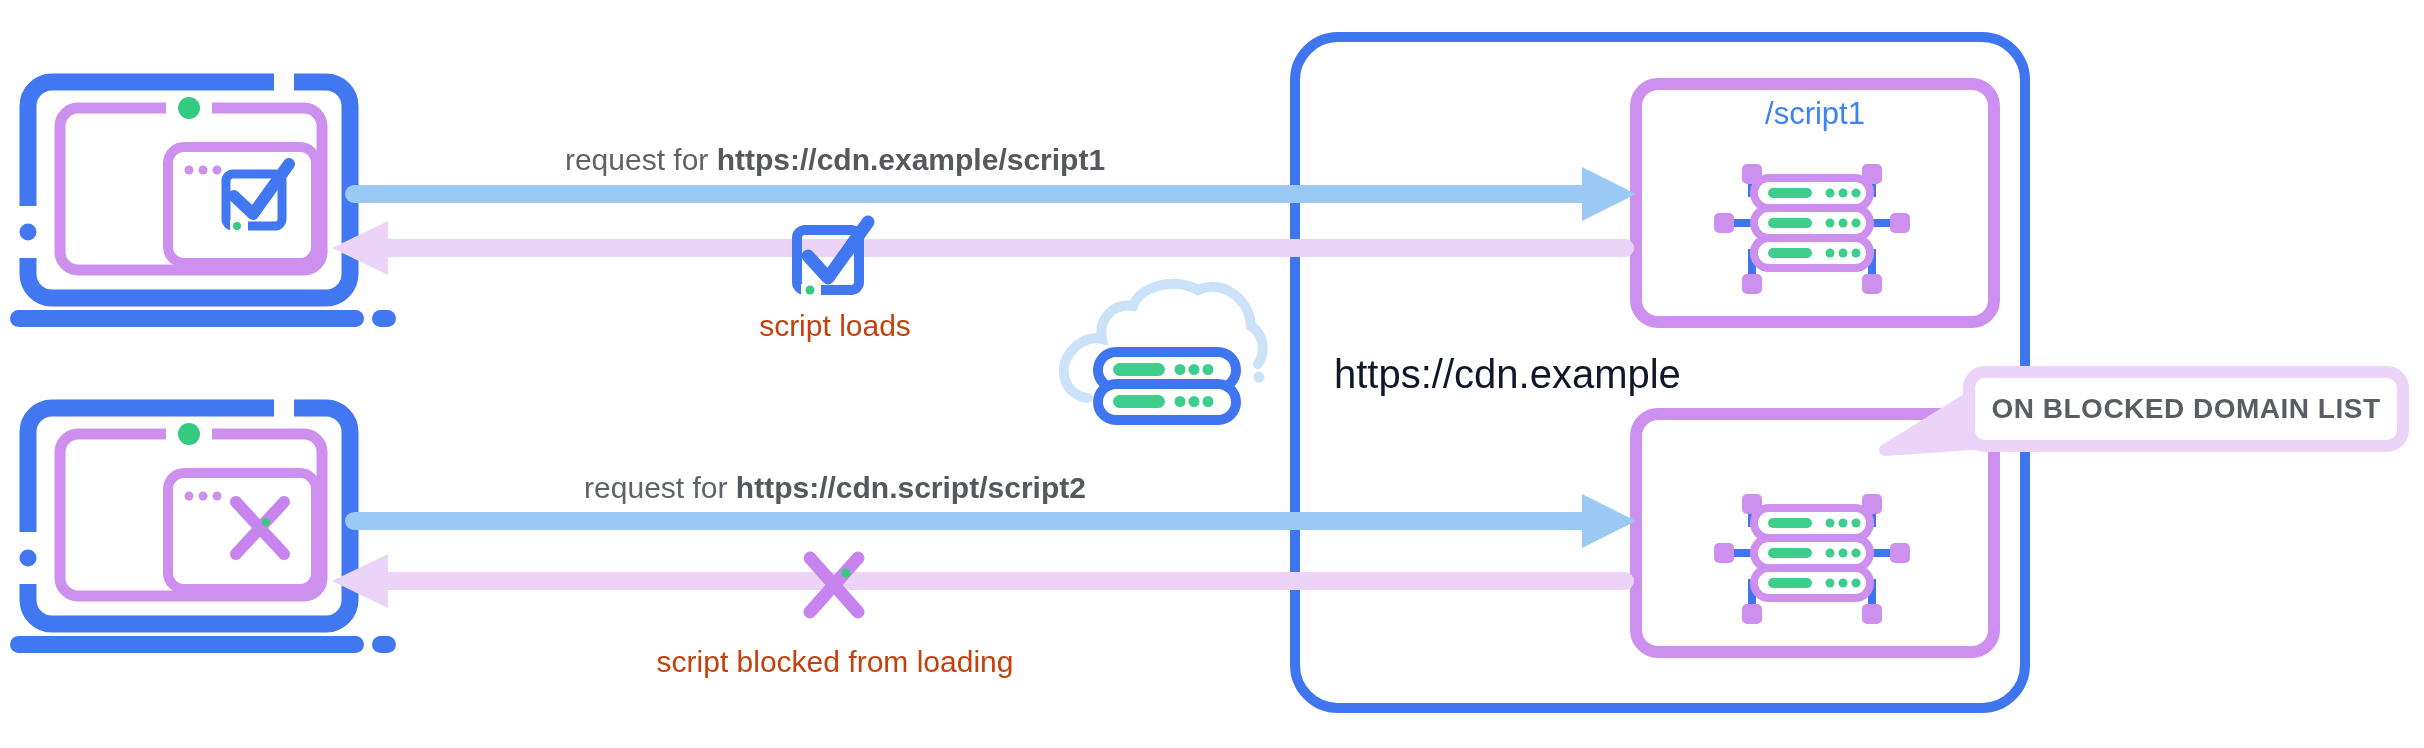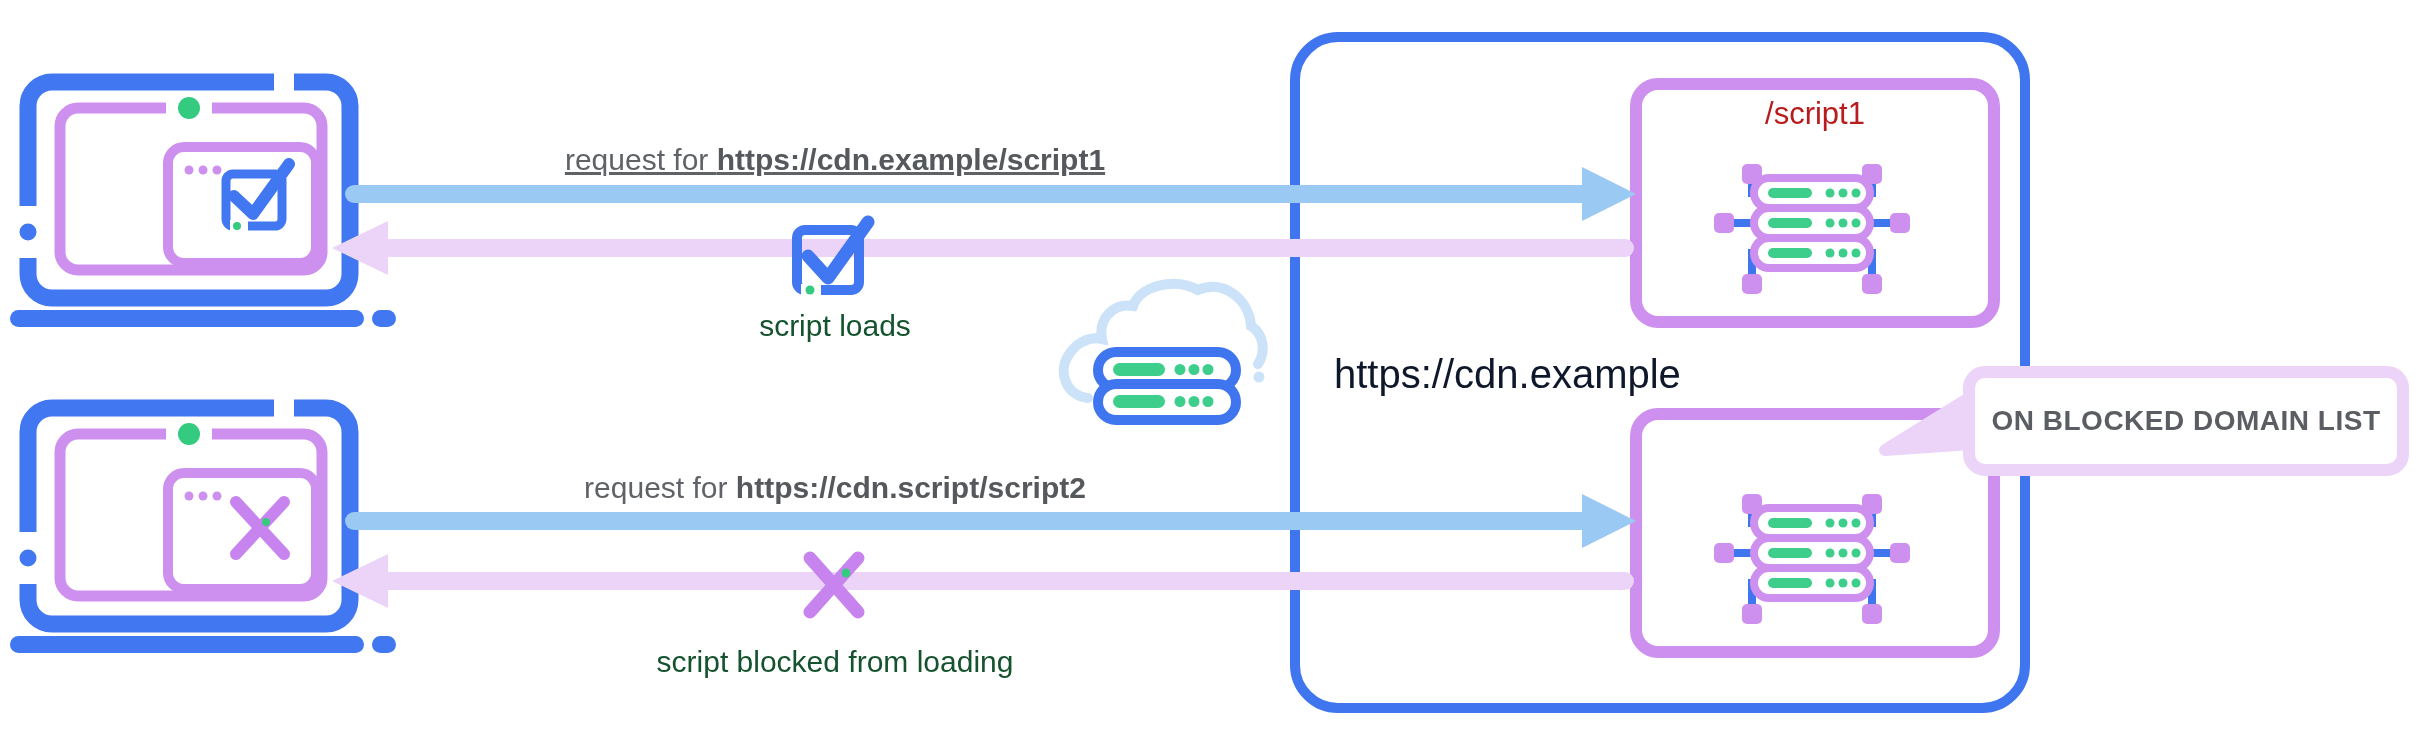--- a/index.html
+++ b/index.html
@@ -16,35 +16,35 @@
   .shaft.lav  { background:#ECD4F8; border-radius:0 9px 9px 0; }
   .head { position:absolute; width:0; height:0; }
   .head.right { border-top:27px solid transparent; border-bottom:27px solid transparent; border-left:54px solid #9AC9F4; }
   .head.left  { border-top:27px solid transparent; border-bottom:27px solid transparent; border-right:56px solid #ECD4F8; }
 
   
   .reqtext { position:absolute; left:345px; width:980px; text-align:center;
              font-size:30px; line-height:36px; color:#5f6368; }
   .reqtext b { font-weight:700; color:#55585c; }
   .resptext { position:absolute; left:345px; width:980px; text-align:center;
-              font-size:30px; line-height:36px; color:#14532d; }
+              font-size:30px; line-height:36px; color:#c2410c; }
   .cdnlabel { position:absolute; left:1334px; top:352px; font-size:40px; color:#0f172a; }
   .boxlabel { position:absolute; left:1630px; width:370px; text-align:center;
-              font-size:31px; color:#b91c1c; }
+              font-size:31px; color:#3b82f6; }
 
   
   .bigbox { position:absolute; left:1290px; top:32px; width:740px; height:681px;
             border:10px solid #3F76EF; border-radius:48px; background:transparent; z-index:1; }
   .scriptbox { position:absolute; left:1630px; width:370px; height:250px;
                border:12px solid #CE90EE; border-radius:28px; background:#ffffff; z-index:2; }
   .arrowlayer { z-index:3; }
   .iconlayer  { z-index:4; }
 
   
-  .callout { position:absolute; left:1963px; top:366px; width:446px; height:110px;
+  .callout { position:absolute; left:1963px; top:366px; width:446px; height:86px;
              background:#ffffff; border:12px solid #ECD4F8; border-radius:22px;
              z-index:6; display:flex; align-items:center; justify-content:center; }
   .callout span { font-size:28px; font-weight:700; letter-spacing:.5px; color:#5a5d62; white-space:nowrap; }
   .callout-tail { position:absolute; left:1860px; top:380px; z-index:5; }
 </style>
 </head>
 <body>
 
 <div class="canvas">
 
@@ -96,21 +96,21 @@
 
   <div class="head left arrowlayer abs" style="left:332px; top:221px;"></div>
   <div class="shaft lav arrowlayer abs" style="left:384px; top:239px; width:1250px;"></div>
 
   <div class="shaft blue arrowlayer abs" style="left:345px; top:512px; width:1241px;"></div>
   <div class="head right arrowlayer abs" style="left:1582px; top:494px;"></div>
 
   <div class="head left arrowlayer abs" style="left:332px; top:554px;"></div>
   <div class="shaft lav arrowlayer abs" style="left:384px; top:572px; width:1250px;"></div>
 
-  <div class="reqtext" style="top:142px;text-decoration:underline;">
+  <div class="reqtext" style="top:142px;">
     <span>request for </span><b>https://cdn.example/script1</b>
   </div>
 
   <svg class="abs iconlayer" style="left:788px; top:206px;" width="92" height="92" viewBox="0 0 92 92">
     <rect x="9" y="24" width="62" height="60" rx="8" fill="none" stroke="#4177F0" stroke-width="10"></rect>
     <rect x="13" y="78" width="20" height="12" fill="#ffffff"></rect>
     <circle cx="22" cy="84" r="4.5" fill="#34CB80"></circle>
     <polyline points="20,50 40,72 80,16" fill="none" stroke="#4177F0" stroke-width="13" stroke-linecap="round" stroke-linejoin="round"></polyline>
   </svg>
 

